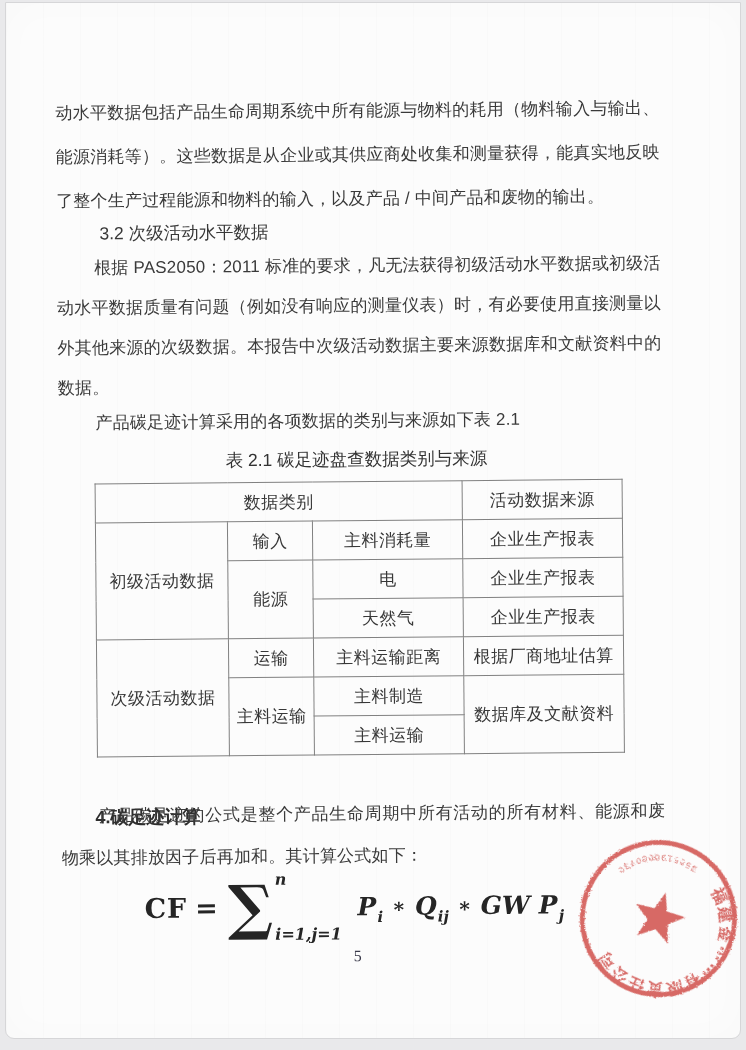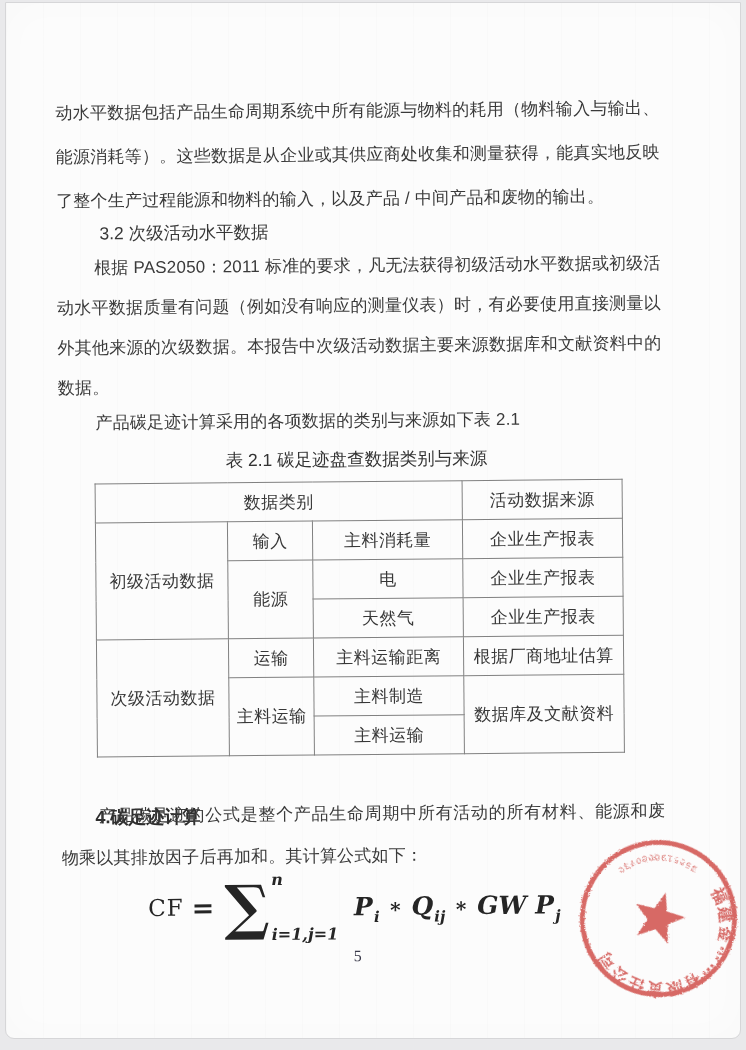--- a/index.html
+++ b/index.html
@@ -46,21 +46,21 @@
     text-align:center;vertical-align:middle;
     height:38px;padding:0 2px;
     letter-spacing:0.5px;
   }
   .formula{
     position:absolute;top:860px;left:0;right:46px;height:86px;
     display:flex;justify-content:center;align-items:center;
     font-family:"DejaVu Serif","Liberation Serif",serif;
     color:#252525;
   }
-  .formula .cf{font-size:23px;font-weight:400;letter-spacing:1px;}
+  .formula .cf{font-size:27px;font-weight:700;letter-spacing:1px;}
   .formula .eq{font-size:27px;font-weight:600;margin:0 10px 0 8px;}
   .sigma-wrap{display:flex;align-items:center;}
   .sigma{font-size:60px;line-height:56px;font-weight:600;}
   .limits{
     display:flex;flex-direction:column;justify-content:space-between;
     height:74px;font-size:16px;font-style:italic;font-weight:600;margin-left:2px;
   }
   .limits .upper{text-align:left;}
   .limits .lower{text-align:left;white-space:nowrap;}
   .terms{

